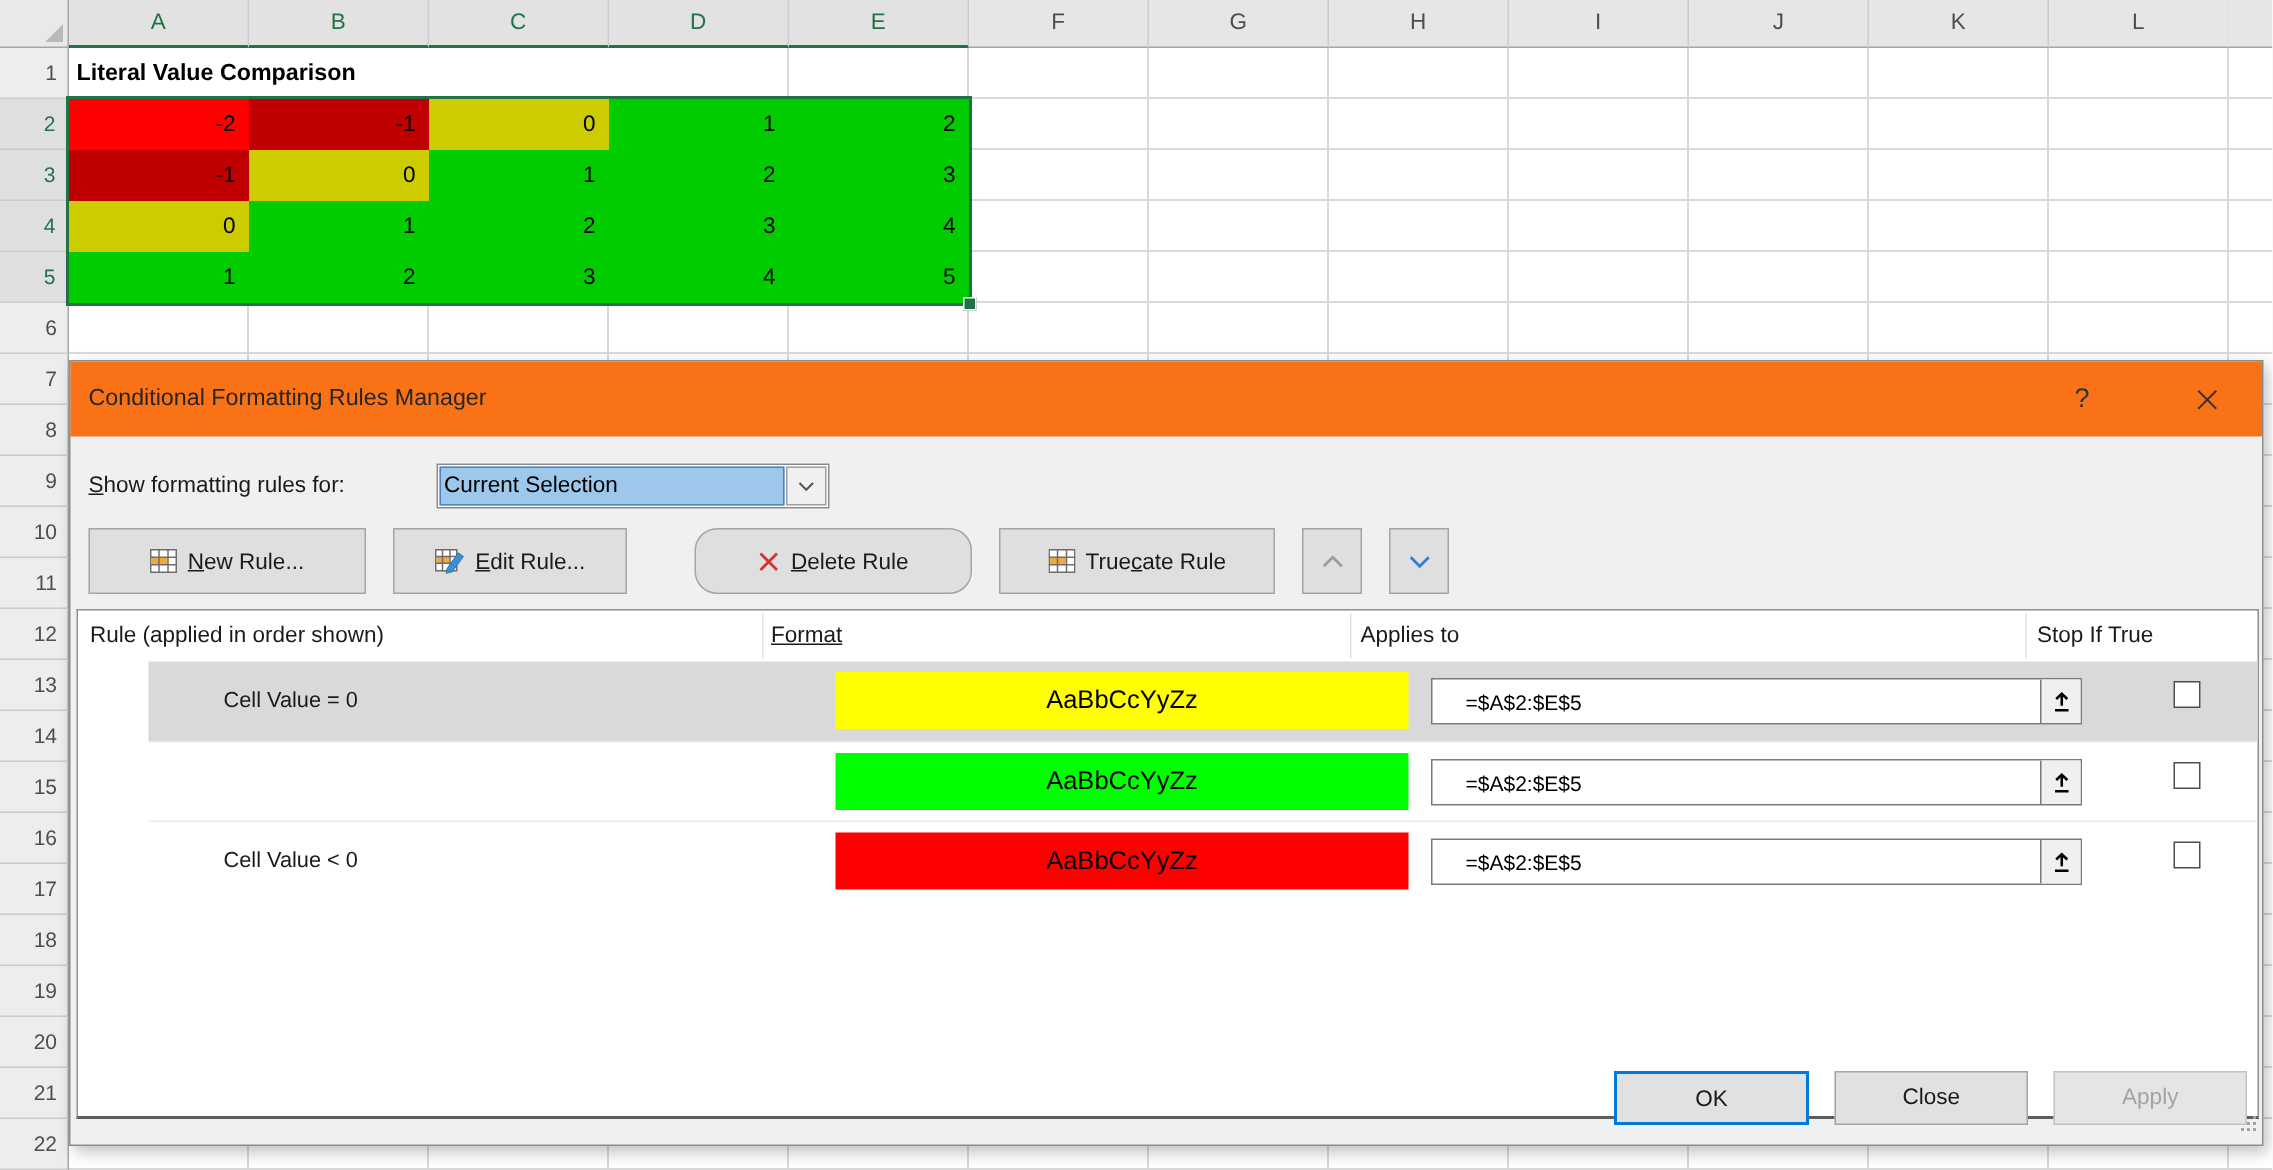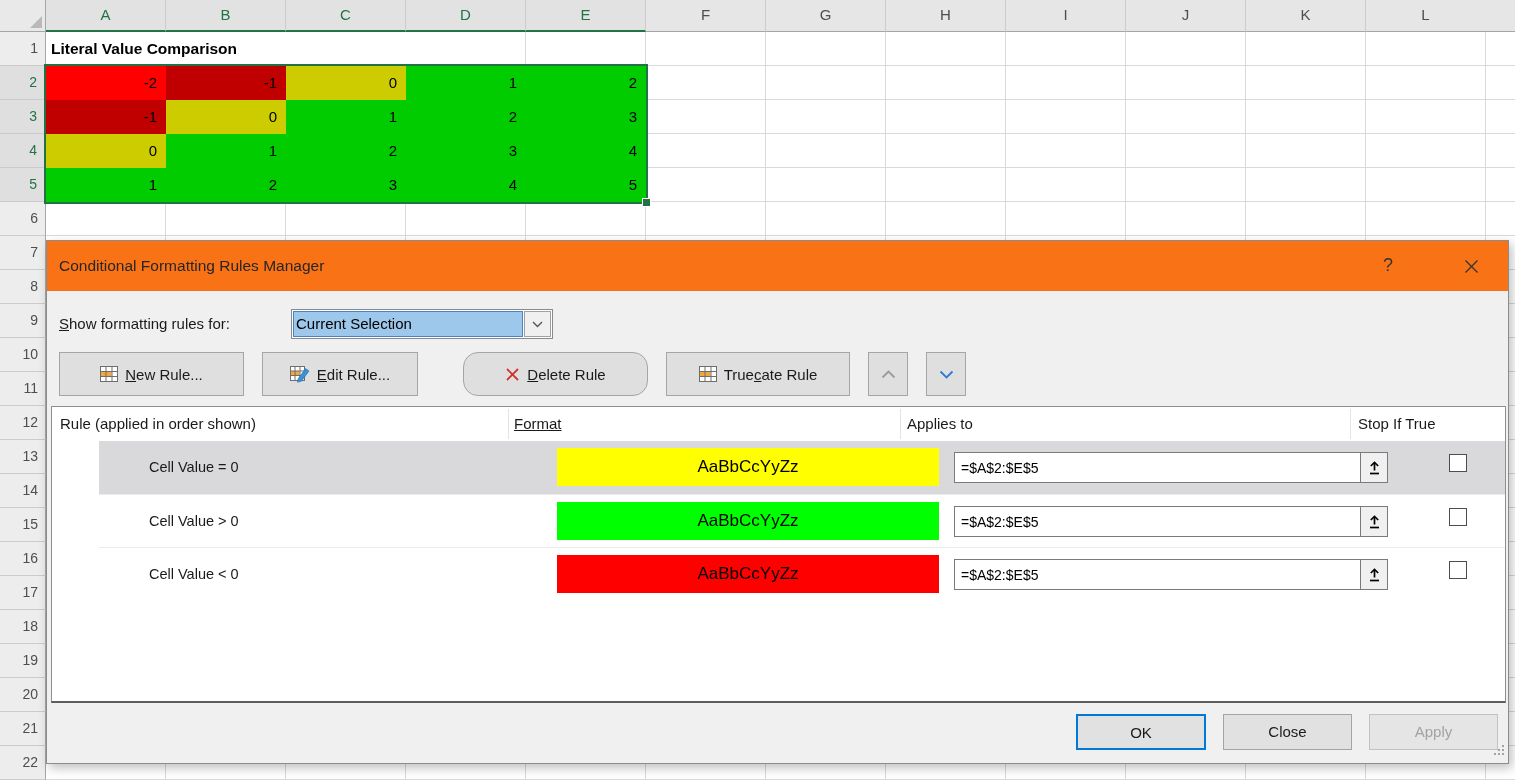--- a/index.html
+++ b/index.html
@@ -63,40 +63,40 @@
 
   .tb { position:absolute; top:111px; height:44px; background:#DFDFDF; border:1px solid #A5A5A5;
     font-size:15px; color:#1A1A1A; display:flex; align-items:center; justify-content:center; gap:7px; }
   .tb-new   { left:12px;  width:185px; }
   .tb-edit  { left:215px; width:156px; }
   .tb-del   { left:416px; width:185px;border-radius:15px; }
   .tb-dup   { left:619px; width:184px; }
   .tb-up    { left:821px; width:40px; }
   .tb-down  { left:879px; width:40px; }
 
-  .rules-list { position:absolute; left:4px; top:165px; width:1455px; height:297px; background:#fff;
+  .rules-list { position:absolute; left:4px; top:165px; width:1455px; height:340px; background:#fff;
     border:1px solid #8F8F8F; border-bottom:2px solid #5E5E5E; }
   .list-head { position:relative; height:34px; font-size:15px; color:#1A1A1A; }
   .lh { position:absolute; top:0; line-height:34px; }
   .lh-rule    { left:8px; }
   .lh-format  { left:462px;text-decoration:underline; }
   .lh-applies { left:855px; }
   .lh-stop    { left:1306px; }
   .lh-sep { position:absolute; top:2px; width:1px; height:30px; background:#E3E3E3; }
 
   .rule-row { position:relative; height:53px;margin-left:47px; }
   .rule-row + .rule-row { border-top:1px solid #EBEBEB; }
   .rule-row.selected { background:#D9D9DC; }
   .rule-label { position:absolute; left:50px; top:0; line-height:53px; font-size:14.5px; color:#1A1A1A; }
   .swatch { position:absolute; left:458px; top:7px; width:382px; height:38px; text-align:center;
     line-height:38px; font-size:17px; }
   .applies-box { position:absolute; left:855px; top:11px; width:434px; height:31px; background:#fff;
     border:1px solid #7A7A7A; display:flex; }
   .applies-input { flex:1; border:none; outline:none; background:transparent; font-size:14px;
-    padding-left:6px; font-family:inherit; color:#000; }
+    padding-left:22px; font-family:inherit; color:#000; }
   .range-btn { width:27px; background:#F0F0F0; border-left:1px solid #7A7A7A; display:flex;
     align-items:center; justify-content:center; }
   .stop-check { position:absolute; left:1350px; top:13px; width:18px; height:18px; appearance:none;
     -webkit-appearance:none; border:1px solid #4D4D4D; background:#fff; }
 
   .btn { position:absolute; top:473px; height:36px; background:#E1E1E1; font-size:15px; color:#1A1A1A;
     text-align:center; line-height:33px; }
   .btn-ok    { left:1029px; width:130px; border:2px solid #0078D7; }
   .btn-close { left:1176px; width:129px; border:1px solid #A5A5A5; }
   .btn-apply { left:1322px; width:129px; border:1px solid #C2C2C2; color:#A3A3A3; background:#E5E5E5; }
@@ -343,21 +343,20 @@
                   <polyline points="1.8,5 5.5,1.5 9.2,5" fill="none" stroke="#000" stroke-width="1.7"></polyline>
                   <line x1="5.5" y1="2" x2="5.5" y2="9.5" stroke="#000" stroke-width="1.7"></line>
                   <line x1="1" y1="12.5" x2="10" y2="12.5" stroke="#000" stroke-width="1.7"></line>
                 </svg>
               </span>
             </span>
             <input type="checkbox" class="stop-check" style="">
           </div>
 
           <div class="rule-row">
-            <span class="rule-label">Cell Value &gt; 0</span>
             <span class="swatch" style="background-color: rgb(0, 255, 0);">AaBbCcYyZz</span>
             <span class="applies-box">
               <input class="applies-input" value="=$A$2:$E$5" style="">
               <span class="range-btn">
                 <svg width="11" height="14" viewBox="0 0 11 14">
                   <polyline points="1.8,5 5.5,1.5 9.2,5" fill="none" stroke="#000" stroke-width="1.7"></polyline>
                   <line x1="5.5" y1="2" x2="5.5" y2="9.5" stroke="#000" stroke-width="1.7"></line>
                   <line x1="1" y1="12.5" x2="10" y2="12.5" stroke="#000" stroke-width="1.7"></line>
                 </svg>
               </span>

